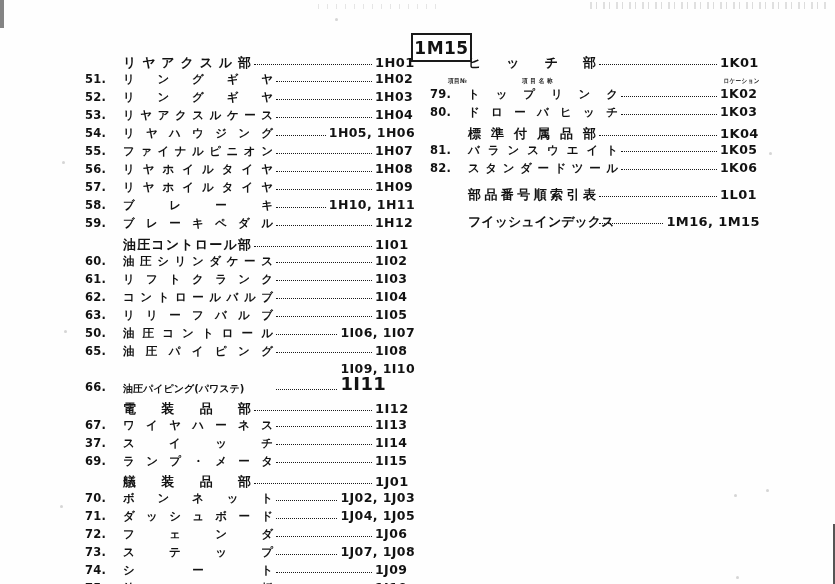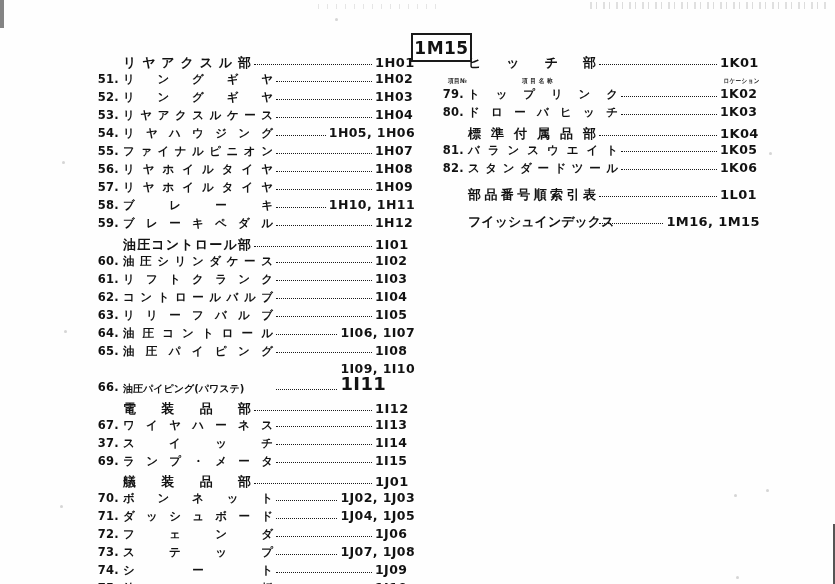--- a/index.html
+++ b/index.html
@@ -103,21 +103,21 @@
   }
 
   
   .row.section    { margin-top: 8px; margin-bottom: 4px; }
   .row.item       { margin-bottom: 5.5px; }
   .row.gap-before { margin-top: 14px; }
 
   .num {
     flex: 0 0 auto;
     width: 34px;
-    text-align: right;
+    text-align: left;
     font-size: 11.5px;
     font-weight: 700;
     letter-spacing: .3px;
     padding-right: 4px;
     white-space: nowrap;
   }
 
   .title {
     flex: 0 0 auto;
     font-size: 11.5px;
@@ -428,21 +428,21 @@
           <span>ー</span>
           <span>フ</span>
           <span>バ</span>
           <span>ル</span>
           <span>ブ</span>
         </div>
         <div class="leader"></div>
         <div class="code">1I05</div>
       </div>
       <div class="row item">
-        <div class="num">64.</div>
+        <div class="num">50.</div>
         <div class="title w-item">
           <span>油</span>
           <span>圧</span>
           <span>コ</span>
           <span>ン</span>
           <span>ト</span>
           <span>ロ</span>
           <span>ー</span>
           <span>ル</span>
         </div>

